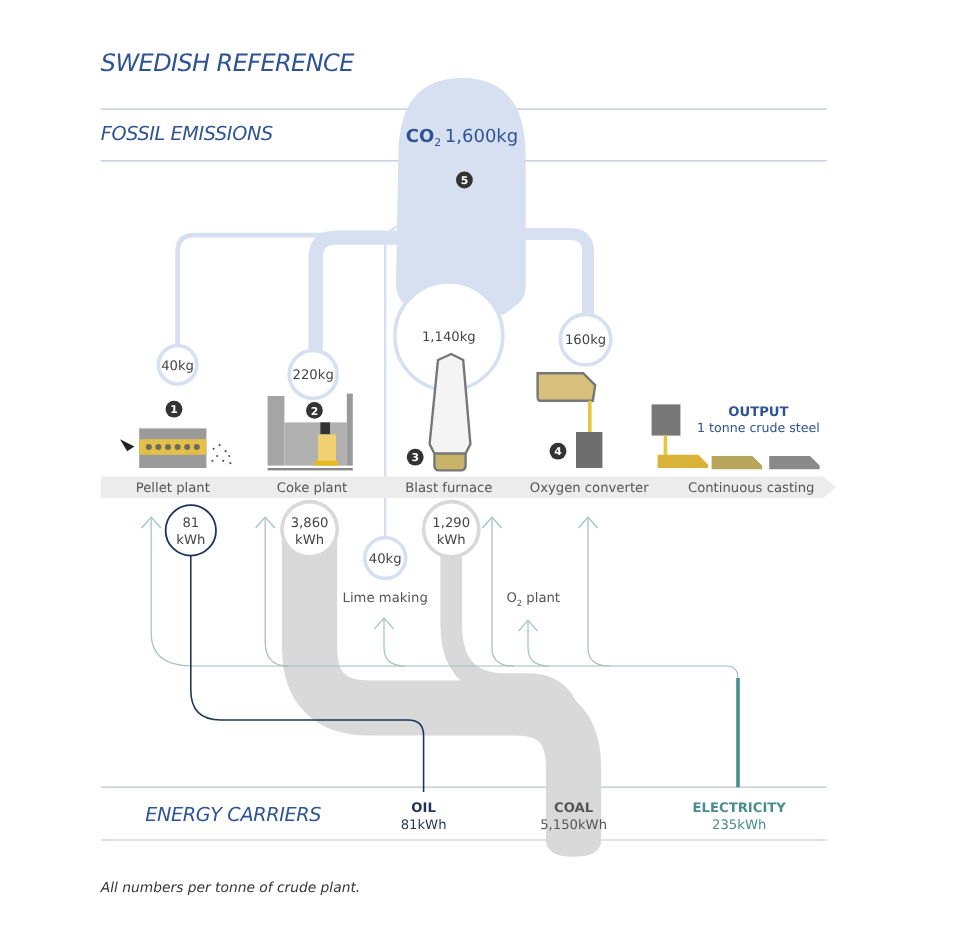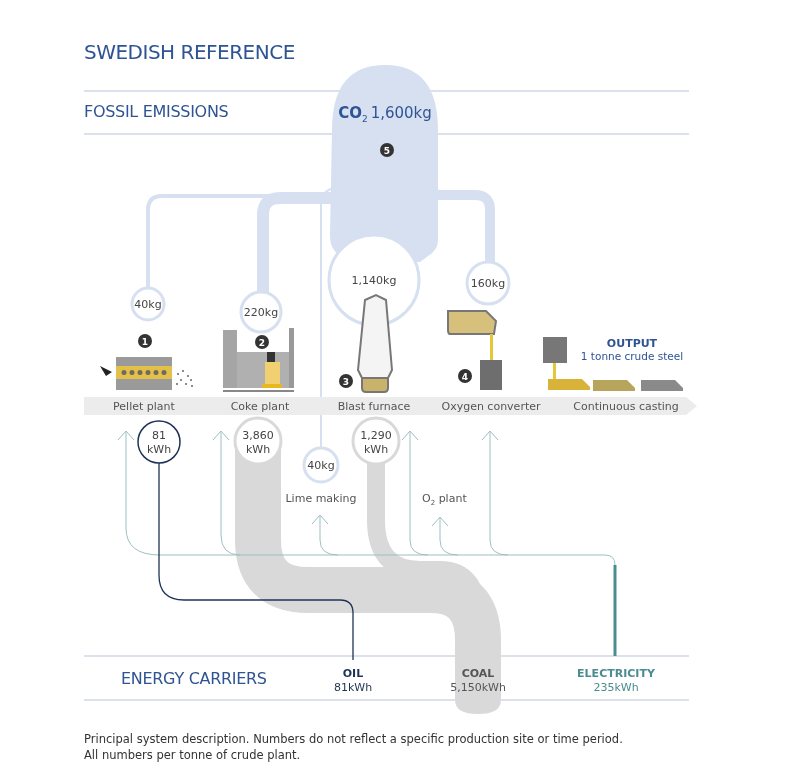--- a/index.html
+++ b/index.html
@@ -1,18 +1,18 @@
 <!DOCTYPE html>
 <html><head>
 <meta charset="utf-8">
 <style>
   html,body{margin:0;padding:0;background:#fff;}
   body{width:800px;height:779px;position:relative;overflow:hidden;font-family:"DejaVu Sans",sans-serif;}
   svg{position:absolute;left:0;top:0;}
-  .abs{position:absolute;white-space:nowrap;}
+  .abs{position:absolute;white-space:nowrap;font-style:italic;}
   .title{left:84px;top:40px;font-size:20px;color:#2e5493;letter-spacing:-0.5px;}
   .sect{font-size:16px;color:#2e5493;letter-spacing:-0.3px;text-align:center;}
   .footer{left:84px;top:731px;font-size:11.5px;color:#333;line-height:16px;}
 </style>
 </head>
 <body>
 
 <svg width="800" height="779" viewBox="0 0 800 779">
 
   <line x1="84" y1="91" x2="689" y2="91" stroke="#b9c4d8" stroke-width="1"></line>
@@ -177,15 +177,14 @@
     <text x="478" y="691" font-size="11" fill="#555">5,150kWh</text>
     <text x="616" y="677" font-size="11" font-weight="bold" fill="#4a8c8f">ELECTRICITY</text>
     <text x="616" y="691" font-size="11" fill="#4a8c8f">235kWh</text>
   </g>
 </svg>
 
 <div class="abs title">SWEDISH REFERENCE</div>
 <div class="abs sect" style="left:84px;top:102px;">FOSSIL EMISSIONS</div>
 <div class="abs sect" style="left:84px;top:669px;margin-left:37px;">ENERGY CARRIERS</div>
 <div class="abs footer">
-  <div>Principal system description. Numbers do not reflect a specific production site or time period.</div>
   <div>All numbers per tonne of crude plant.</div>
 </div>
 
 </body></html>

